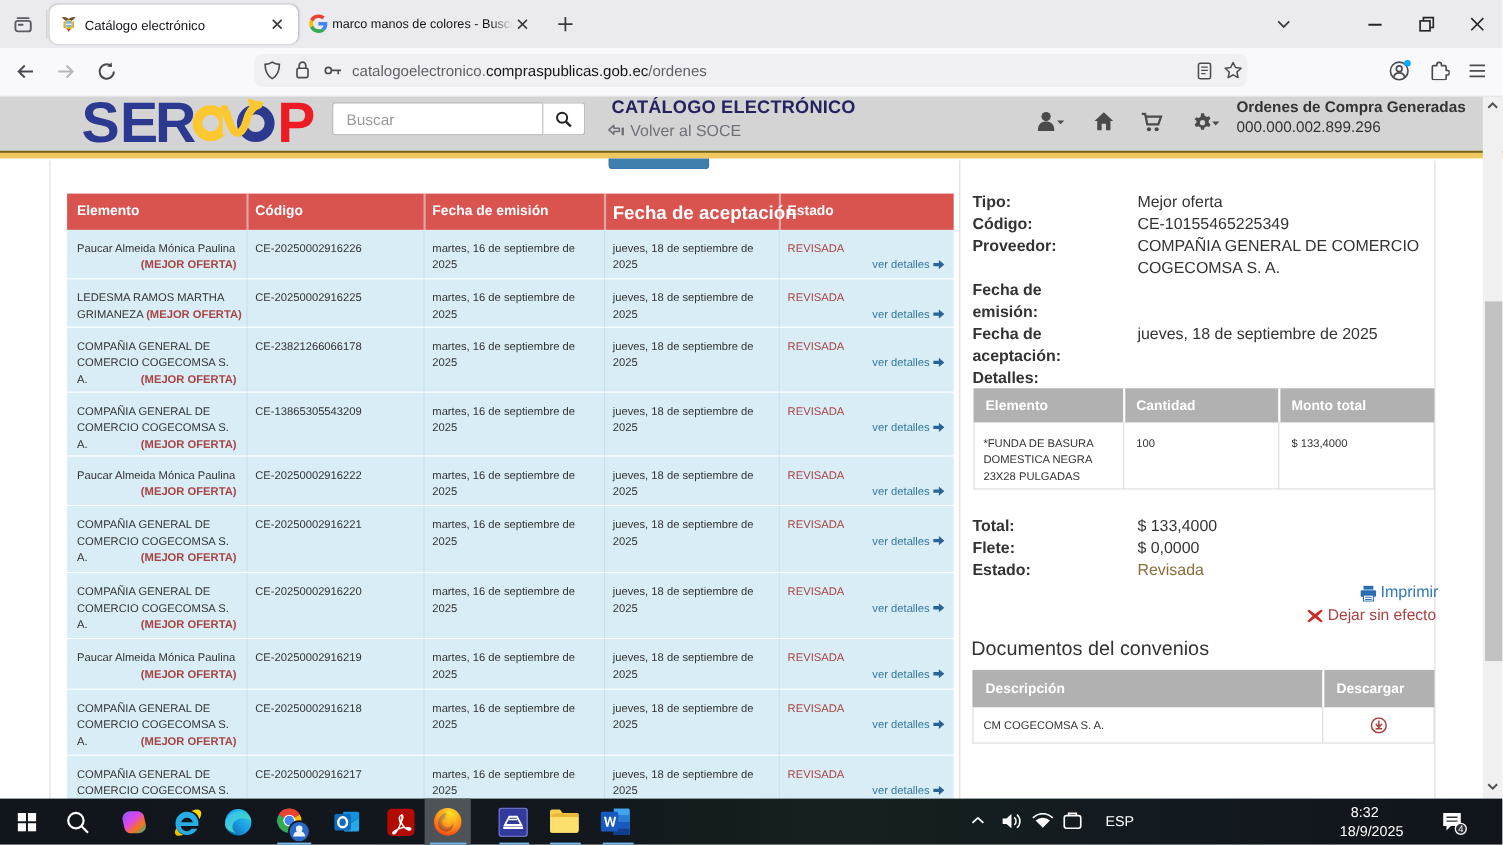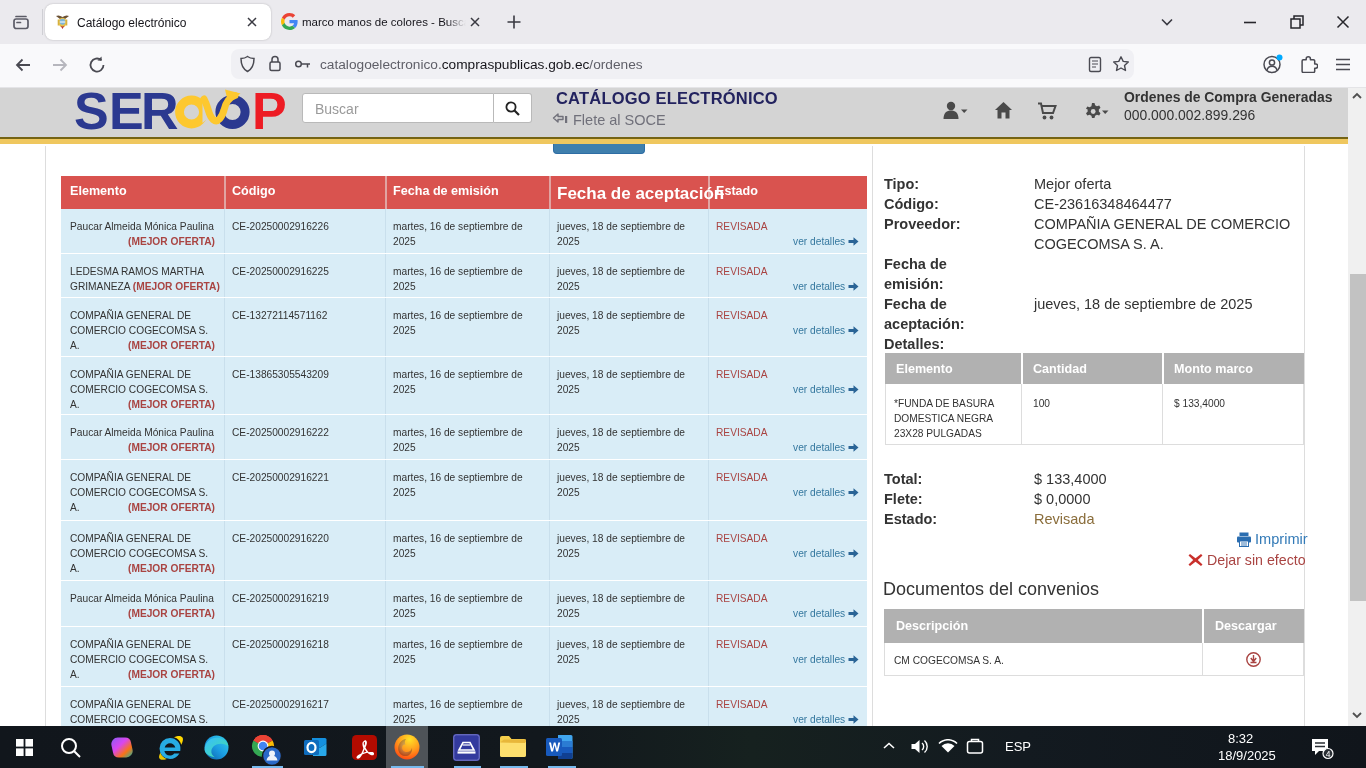--- a/index.html
+++ b/index.html
@@ -139,21 +139,21 @@
 <div class="abs" style="left:494px;top:93px;width:38px;height:30px;background:#fff;border:1px solid #b9b9b9;border-left:none;border-radius:0 3px 3px 0"></div>
 <svg class="abs" style="left:504px;top:100px" width="17" height="17" viewBox="0 0 17 17">
  <circle cx="7" cy="7" r="4.6" fill="none" stroke="#222" stroke-width="1.8"></circle>
  <path d="M10.5 10.5 L15 15" stroke="#222" stroke-width="2.2"></path>
     </svg>
 <div class="abs" style="left:556px;top:89px;font-size:16.5px;font-weight:bold;color:#23235f;letter-spacing:0.2px">CATÁLOGO ELECTRÓNICO</div>
 <svg class="abs" style="left:552px;top:112px" width="17" height="15" viewBox="0 0 17 15">
  <path d="M1.5 6 L6 2 V4.5 H11 V7.5 H6 V10 Z" fill="none" stroke="#70707a" stroke-width="1.4" stroke-linejoin="round"></path>
  <rect x="13" y="4" width="2.2" height="7" fill="#70707a"></rect>
     </svg>
-<div class="abs" style="left:573px;top:112px;font-size:14.5px;color:#70707a">Flete al SOCE</div>
+<div class="abs" style="left:573px;top:112px;font-size:14.5px;color:#70707a">Volver al SOCE</div>
 <svg class="abs" style="left:941px;top:101px" width="28" height="20" viewBox="0 0 28 20">
  <circle cx="10" cy="5" r="4.2" fill="#4a4a4a"></circle>
  <path d="M2.5 18 C2.5 11.5 6 9.5 10 9.5 C14 9.5 17.5 11.5 17.5 18 Z" fill="#4a4a4a"></path>
  <path d="M20 8.5 L26.5 8.5 L23.2 12 Z" fill="#4a4a4a"></path>
     </svg>
 <svg class="abs" style="left:994px;top:101px" width="19" height="19" viewBox="0 0 19 19">
  <path d="M9.5 1 L18 9 H15.5 V17.5 H11.5 V11.5 H7.5 V17.5 H3.5 V9 H1 Z" fill="#4a4a4a"></path>
     </svg>
 <svg class="abs" style="left:1037px;top:102px" width="20" height="19" viewBox="0 0 20 19">
  <path d="M1 1.5 H4 L6 11 H16 L18.5 4 H5" fill="none" stroke="#4a4a4a" stroke-width="2"></path>
@@ -214,21 +214,21 @@
         <path d="M0.5 3 h5 v-2.7 l5 4.2 -5 4.2 v-2.7 h-5 z" fill="#2a6496"></path>
       </svg></div>
 <div class="abs" style="left:61px;top:298px;width:806px;height:58px;background:#d9edf7"></div>
 <div class="abs" style="left:224px;top:298px;width:1px;height:58px;background:#c9dfec"></div>
 <div class="abs" style="left:385px;top:298px;width:1px;height:58px;background:#c9dfec"></div>
 <div class="abs" style="left:549px;top:298px;width:1px;height:58px;background:#c9dfec"></div>
 <div class="abs" style="left:708px;top:298px;width:1px;height:58px;background:#c9dfec"></div>
 <div class="abs cell" style="left:70px;top:307.5px">COMPAÑIA GENERAL DE</div>
 <div class="abs cell" style="left:70px;top:322.5px">COMERCIO COGECOMSA S.</div>
 <div class="abs cell" style="left:70px;top:337.5px;width:145px">A.<span class="mo" style="float:right">(MEJOR OFERTA)</span></div>
-<div class="abs cell" style="left:232px;top:307.5px">CE-13272114571162</div>
+<div class="abs cell" style="left:232px;top:307.5px">CE-23821266066178</div>
 <div class="abs cell" style="left:393px;top:307.5px">martes, 16 de septiembre de</div>
 <div class="abs cell" style="left:393px;top:322.5px">2025</div>
 <div class="abs cell" style="left:557px;top:307.5px">jueves, 18 de septiembre de</div>
 <div class="abs cell" style="left:557px;top:322.5px">2025</div>
 <div class="abs cell rev" style="left:716px;top:307.5px">REVISADA</div>
 <div class="abs cell vd" style="left:716px;top:322.5px;width:143px;text-align:right">ver detalles <svg width="11" height="9" viewBox="0 0 11 9" style="vertical-align:-1px">
         <path d="M0.5 3 h5 v-2.7 l5 4.2 -5 4.2 v-2.7 h-5 z" fill="#2a6496"></path>
       </svg></div>
 <div class="abs" style="left:61px;top:357px;width:806px;height:57px;background:#d9edf7"></div>
 <div class="abs" style="left:224px;top:357px;width:1px;height:57px;background:#c9dfec"></div>
@@ -343,33 +343,33 @@
 <div class="abs cell" style="left:393px;top:711.5px">2025</div>
 <div class="abs cell" style="left:557px;top:696.5px">jueves, 18 de septiembre de</div>
 <div class="abs cell" style="left:557px;top:711.5px">2025</div>
 <div class="abs cell rev" style="left:716px;top:696.5px">REVISADA</div>
 <div class="abs cell vd" style="left:716px;top:711.5px;width:143px;text-align:right">ver detalles <svg width="11" height="9" viewBox="0 0 11 9" style="vertical-align:-1px">
         <path d="M0.5 3 h5 v-2.7 l5 4.2 -5 4.2 v-2.7 h-5 z" fill="#2a6496"></path>
       </svg></div>
 <div class="abs rlabel" style="left:884px;top:174px">Tipo:</div>
 <div class="abs rval" style="left:1034px;top:174px">Mejor oferta</div>
 <div class="abs rlabel" style="left:884px;top:194px">Código:</div>
-<div class="abs rval" style="left:1034px;top:194px">CE-23616348464477</div>
+<div class="abs rval" style="left:1034px;top:194px">CE-10155465225349</div>
 <div class="abs rlabel" style="left:884px;top:214px">Proveedor:</div>
 <div class="abs rval" style="left:1034px;top:214px">COMPAÑIA GENERAL DE COMERCIO<br>COGECOMSA S. A.</div>
 <div class="abs rlabel" style="left:884px;top:254px">Fecha de<br>emisión:</div>
 <div class="abs rlabel" style="left:884px;top:294px">Fecha de<br>aceptación:</div>
 <div class="abs rval" style="left:1034px;top:294px">jueves, 18 de septiembre de 2025</div>
 <div class="abs rlabel" style="left:884px;top:334px">Detalles:</div>
 <div class="abs gth" style="left:885px;top:353px;width:419px;height:31px"></div>
 <div class="abs" style="left:1021px;top:353px;width:2px;height:31px;background:#fff"></div>
 <div class="abs" style="left:1162px;top:353px;width:2px;height:31px;background:#fff"></div>
 <div class="abs" style="left:896px;top:362px;font-size:12.6px;font-weight:bold;color:#fff">Elemento</div>
 <div class="abs" style="left:1033px;top:362px;font-size:12.6px;font-weight:bold;color:#fff">Cantidad</div>
-<div class="abs" style="left:1174px;top:362px;font-size:12.6px;font-weight:bold;color:#fff">Monto marco</div>
+<div class="abs" style="left:1174px;top:362px;font-size:12.6px;font-weight:bold;color:#fff">Monto total</div>
 <div class="abs" style="left:885px;top:384px;width:419px;height:61px;border:1px solid #ddd;border-top:none"></div>
 <div class="abs" style="left:1021px;top:384px;width:1px;height:61px;background:#ddd"></div>
 <div class="abs" style="left:1162px;top:384px;width:1px;height:61px;background:#ddd"></div>
 <div class="abs cell" style="left:894px;top:396px;width:110px;white-space:normal">*FUNDA DE BASURA DOMESTICA NEGRA 23X28 PULGADAS</div>
 <div class="abs cell" style="left:1033px;top:396px">100</div>
 <div class="abs cell" style="left:1174px;top:396px">$ 133,4000</div>
 <div class="abs rlabel" style="left:884px;top:469px">Total:</div>
 <div class="abs rval" style="left:1034px;top:469px">$ 133,4000</div>
 <div class="abs rlabel" style="left:884px;top:489px">Flete:</div>
 <div class="abs rval" style="left:1034px;top:489px">$ 0,0000</div>

